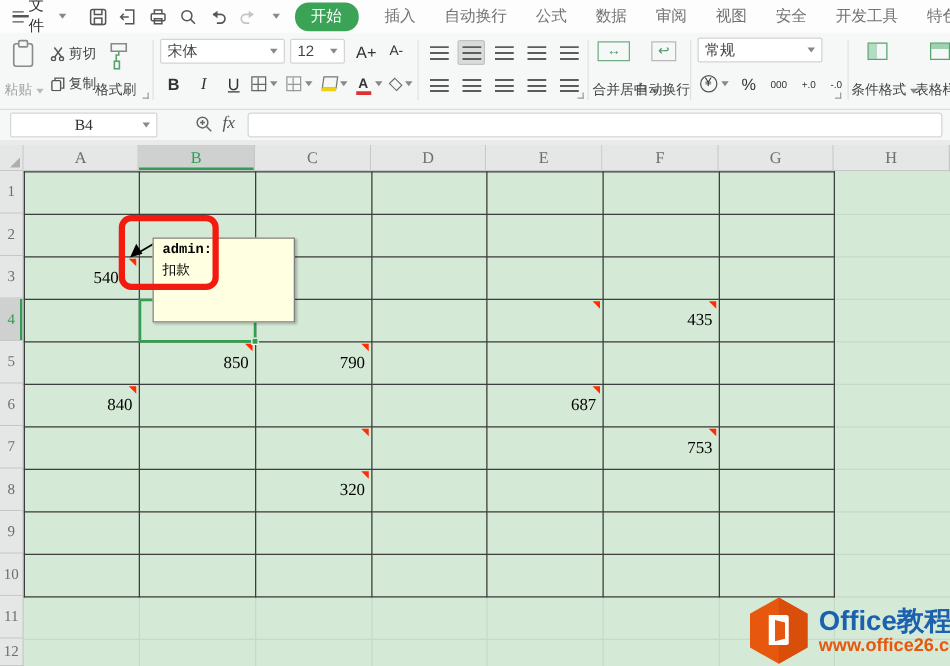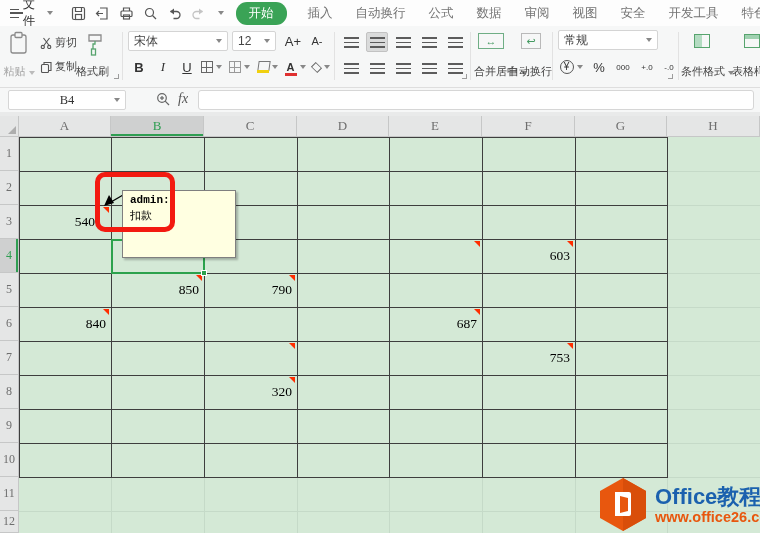--- a/index.html
+++ b/index.html
@@ -182,21 +182,21 @@
     <div class="hdark" style="left: 19px; top: 273px; width: 649px; height: 1px;"></div>
     <div class="hdark" style="left: 19px; top: 307px; width: 649px; height: 1px;"></div>
     <div class="hdark" style="left: 19px; top: 341px; width: 649px; height: 1px;"></div>
     <div class="hdark" style="left: 19px; top: 375px; width: 649px; height: 1px;"></div>
     <div class="hdark" style="left: 19px; top: 409px; width: 649px; height: 1px;"></div>
     <div class="hdark" style="left: 19px; top: 443px; width: 649px; height: 1px;"></div>
     <div class="hdark" style="left: 19px; top: 477px; width: 649px; height: 1px;"></div>
     <div class="cellval" style="left: 8px; top: 205px; width: 87px; height: 34px; line-height: 34px; text-align: right;">540</div>
     <div class="cmark" style="left: 103px; top: 207px;"></div>
     <div class="cmark" style="left: 474px; top: 241px;"></div>
-    <div class="cellval" style="left: 482px; top: 239px; width: 88px; height: 34px; line-height: 34px;">603</div>
+    <div class="cellval" style="left: 482px; top: 239px; width: 88px; height: 34px; line-height: 34px;">435</div>
     <div class="cmark" style="left: 567px; top: 241px;"></div>
     <div class="cellval" style="left: 111px; top: 273px; width: 88px; height: 34px; line-height: 34px;">850</div>
     <div class="cmark" style="left: 196px; top: 275px;"></div>
     <div class="cellval" style="left: 204px; top: 273px; width: 88px; height: 34px; line-height: 34px;">790</div>
     <div class="cmark" style="left: 289px; top: 275px;"></div>
     <div class="cellval" style="left: 19px; top: 307px; width: 87px; height: 34px; line-height: 34px;">840</div>
     <div class="cmark" style="left: 103px; top: 309px;"></div>
     <div class="cellval" style="left: 389px; top: 307px; width: 88px; height: 34px; line-height: 34px;">687</div>
     <div class="cmark" style="left: 474px; top: 309px;"></div>
     <div class="cmark" style="left: 289px; top: 343px;"></div>

